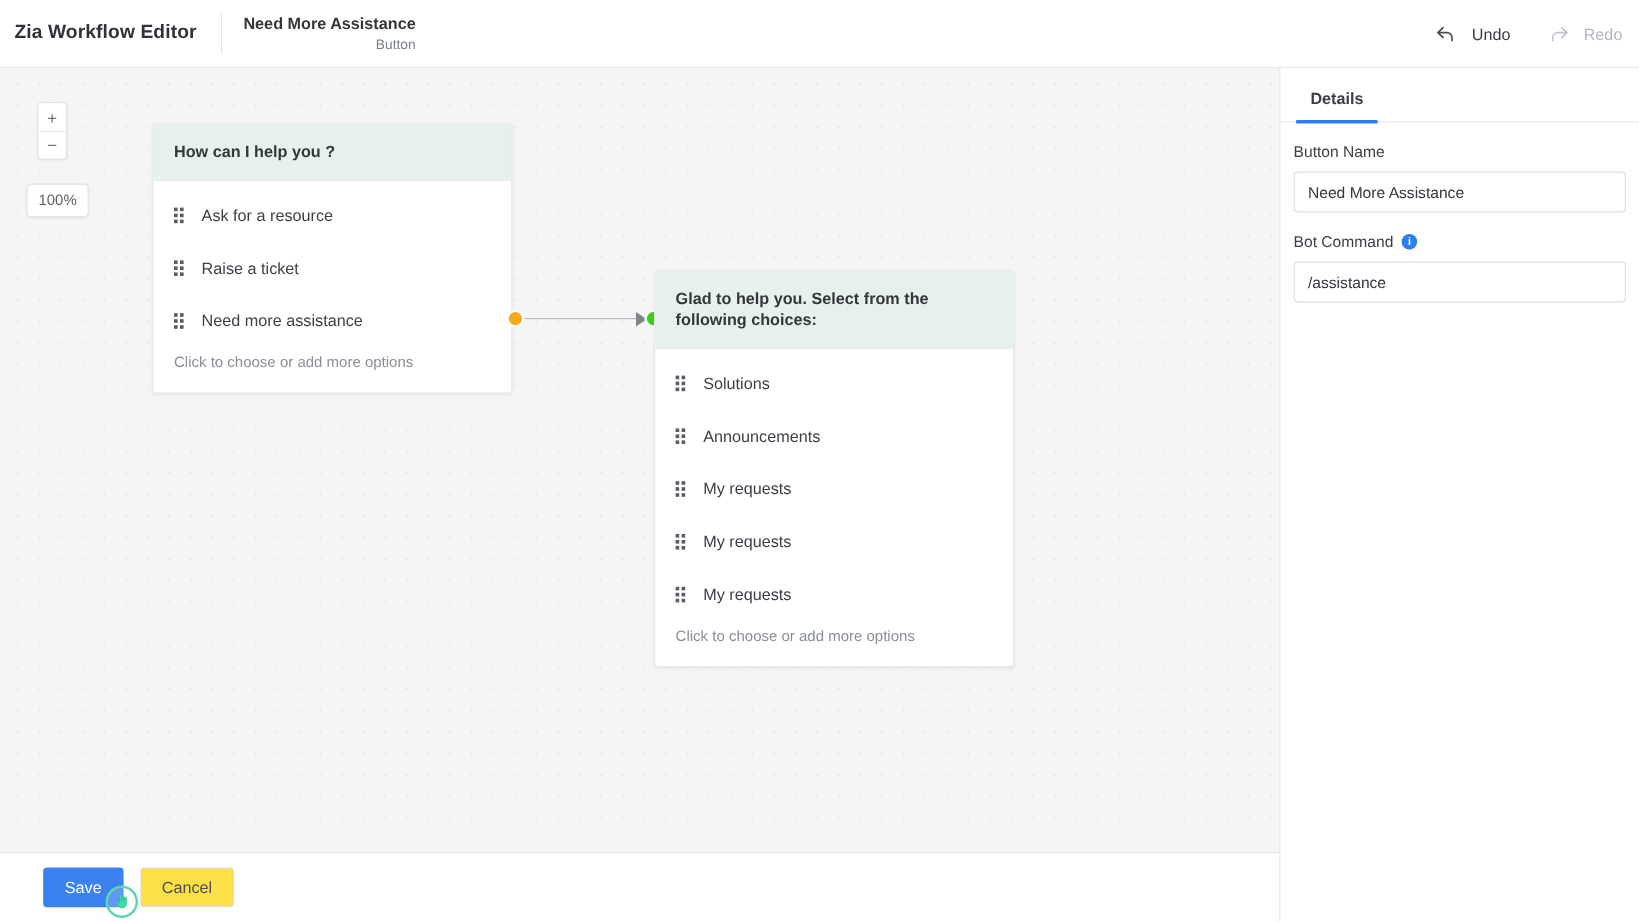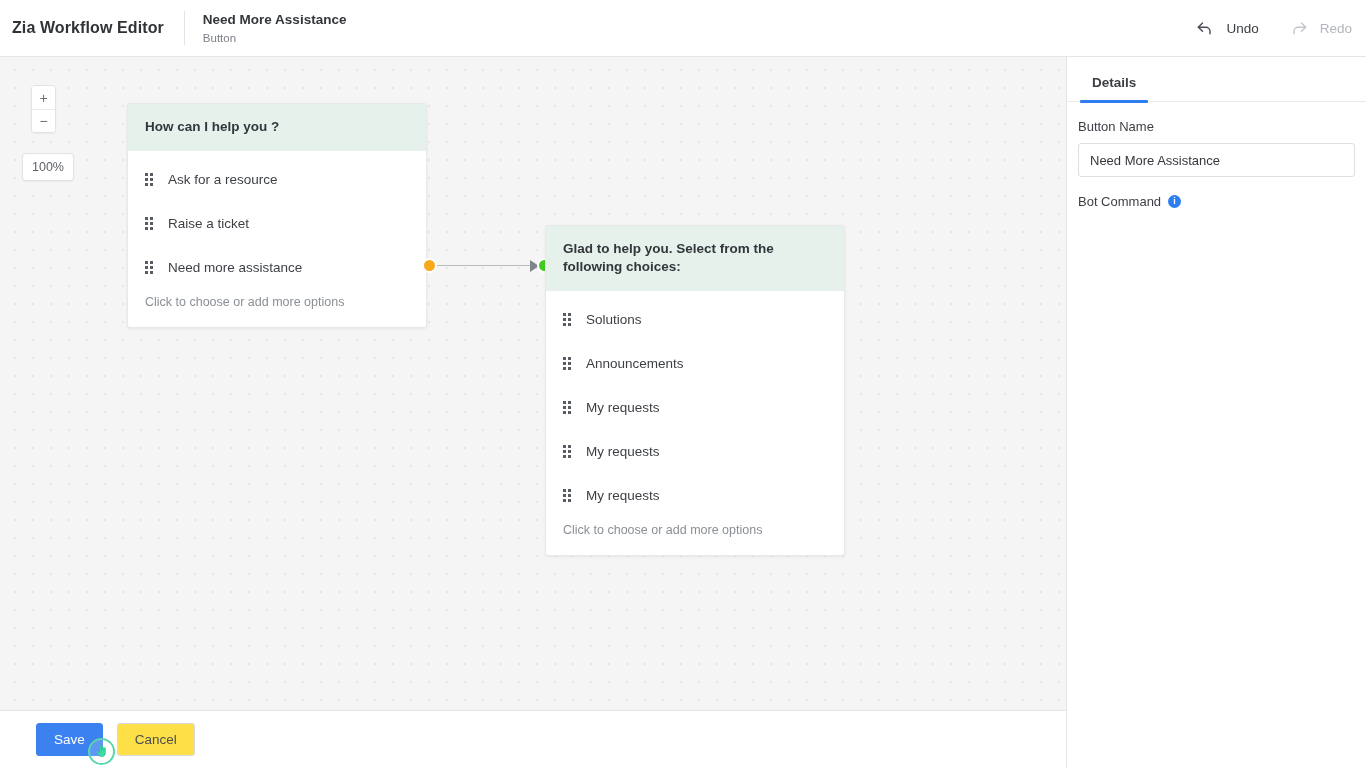--- a/index.html
+++ b/index.html
@@ -19,21 +19,21 @@
     display: flex; align-items: center;
   }
   .brand {
     font-size: 16px; font-weight: bold; color: #2f3237;
     padding-left: 12px; padding-right: 20px;
     letter-spacing: .1px;
   }
   .brand-sep { width: 1px; height: 34px; background: #e1e3e7; }
   .ctx { padding-left: 18px; display: flex; flex-direction: column; justify-content: center; }
   .ctx-title { font-size: 13.5px; font-weight: bold; color: #33363b; line-height: 17px; }
-  .ctx-sub { font-size: 11.5px; color: #7b8088; line-height: 16px; margin-top: 2px; }
+  .ctx-sub { font-size: 11.5px; color: #7b8088; line-height: 16px; margin-top: 2px; text-align: right; }
   .topbar-right {
     margin-left: auto; display: flex; align-items: center; padding-right: 12px; gap: 26px;
   }
   .hist-btn { display: flex; align-items: center; gap: 11px; background: none; border: none;
     font-family: inherit; cursor: pointer; padding: 4px 2px; }
   .hist-btn.disabled { cursor: default; }
   .hist-label { font-size: 13.5px; color: #3a3d42; }
   .hist-btn.disabled .hist-label { color: #b3b7bd; }
   .hist-ico { width: 20px; height: 20px; display: block; }
 
@@ -368,18 +368,19 @@
           <span>Button Name</span>
         </div>
         <input class="field-input" type="text" value="Need More Assistance" style="">
       </div>
 
       <div class="field">
         <div class="field-label">
           <span>Bot Command</span>
           <i class="info-icon">i</i>
         </div>
+        <input class="field-input" type="text" value="/assistance" style="">
       </div>
 
     </div>
   </div>
 
 </div>
 
 </body></html>

